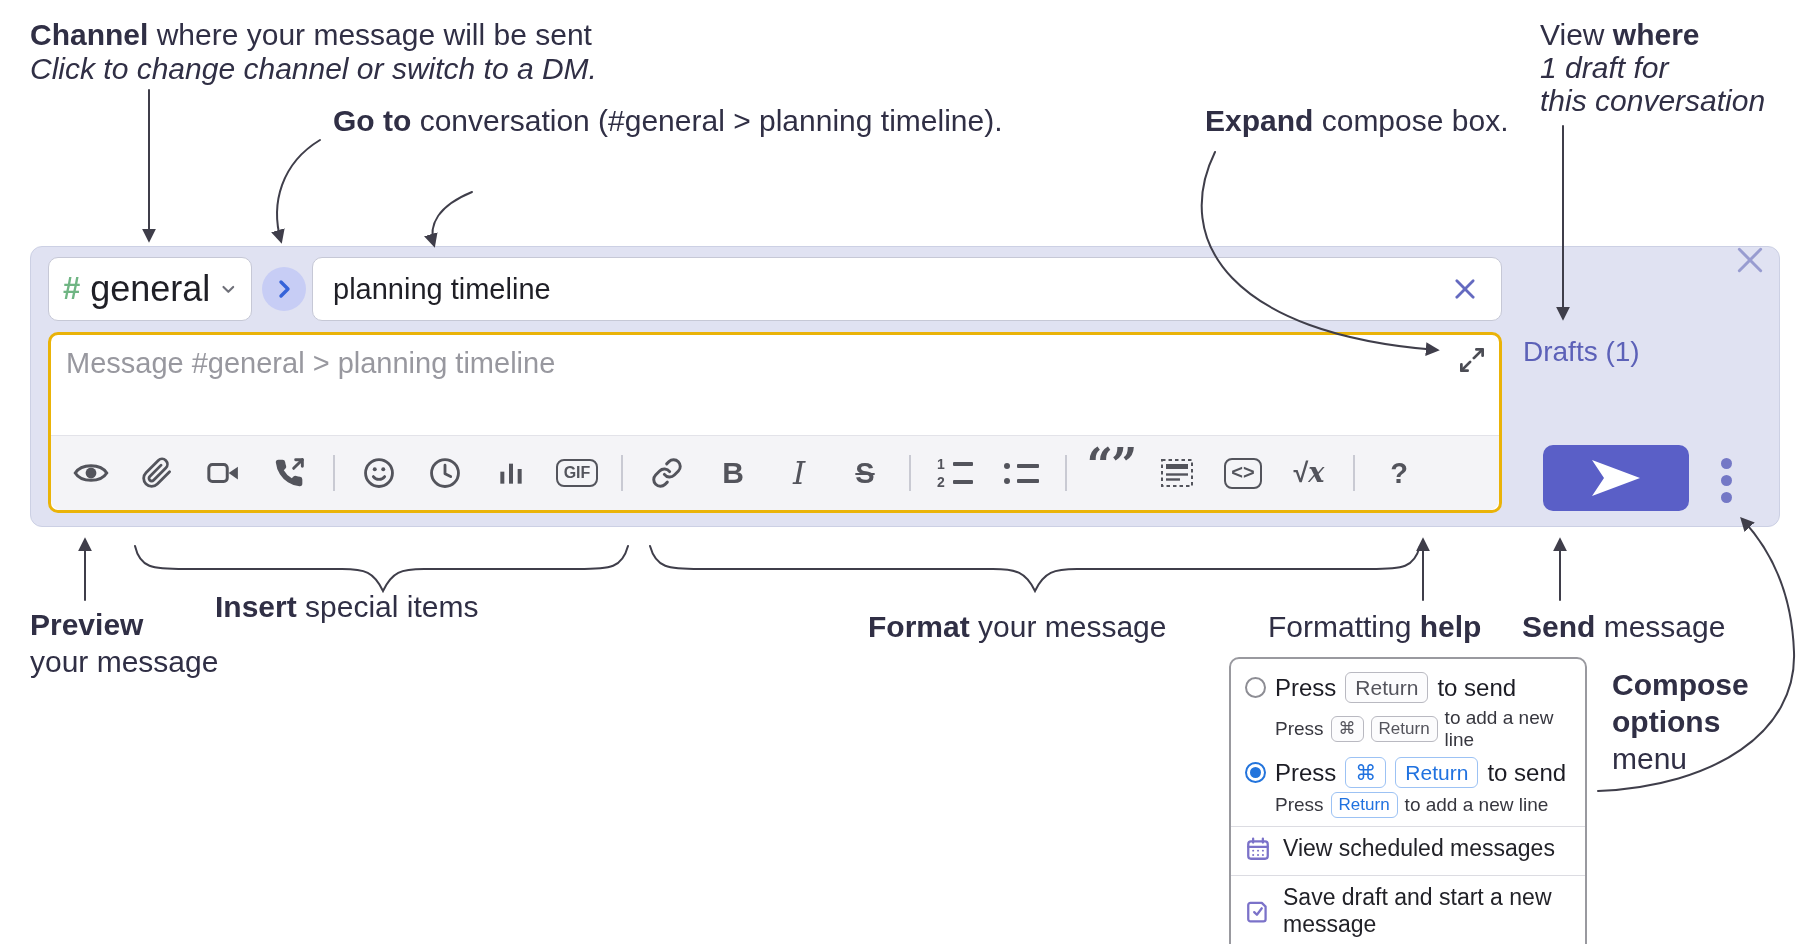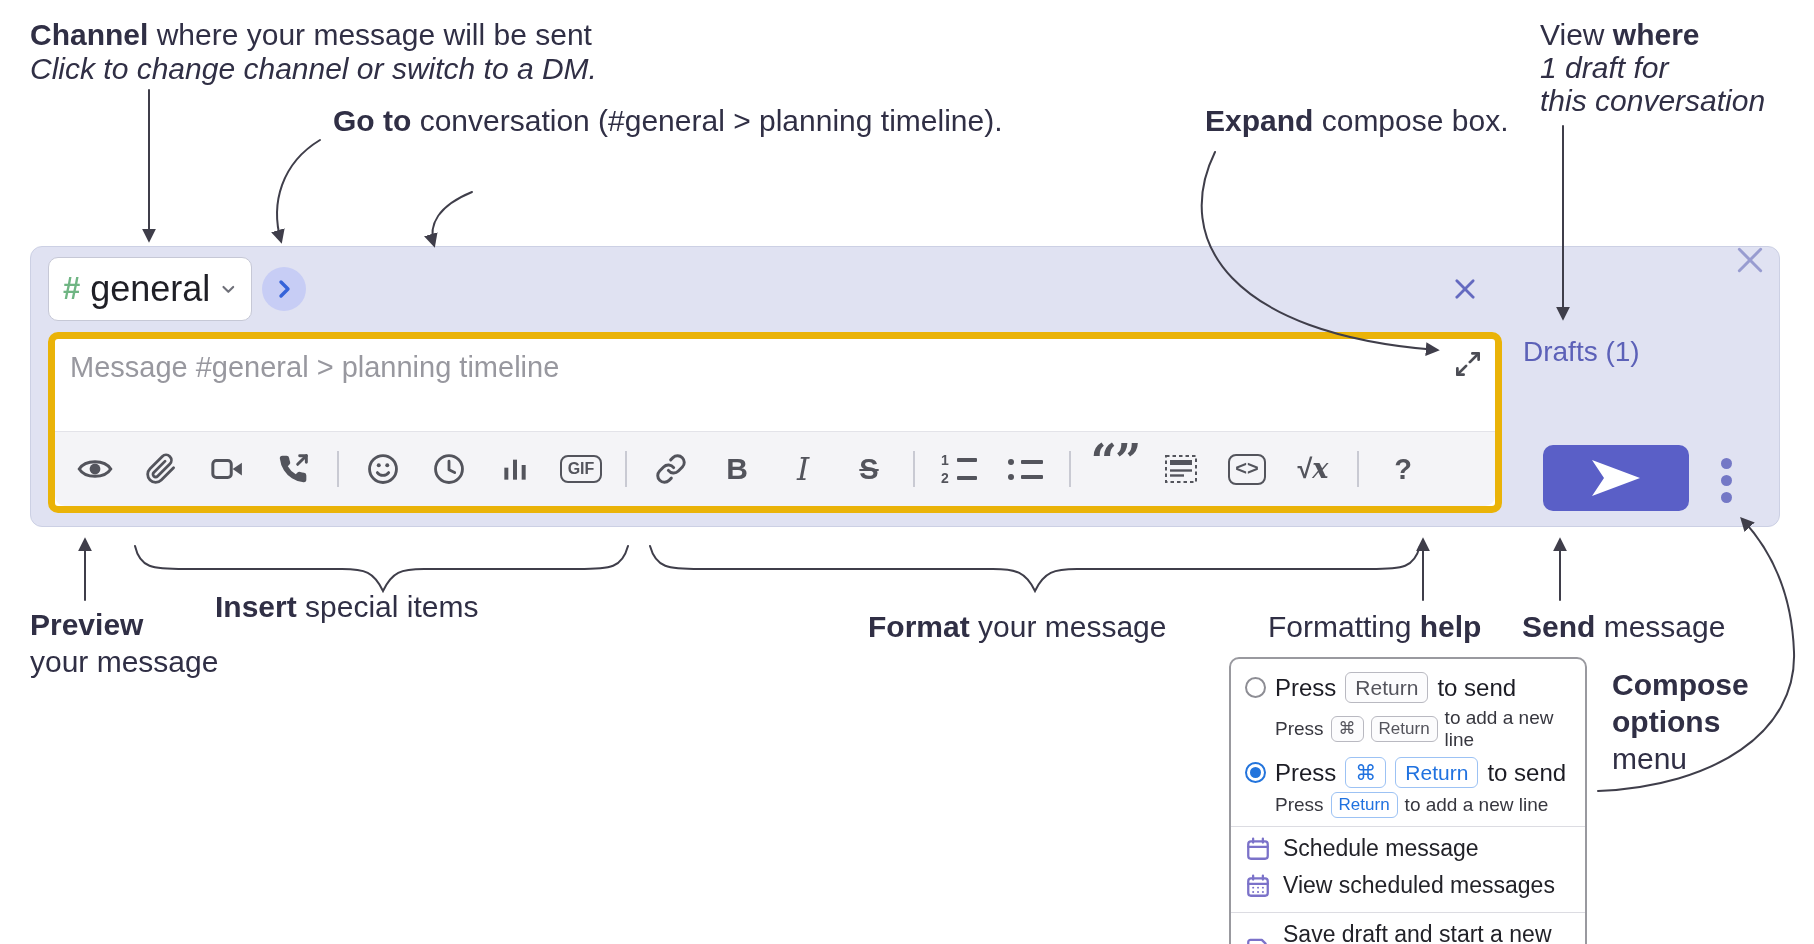--- a/index.html
+++ b/index.html
@@ -31,21 +31,21 @@
   #channel-hash{color:#6fb583;font-size:31px;font-weight:bold;}
   #channel-name{font-size:36px;color:#1f1f26;flex:1;}
   #goto-btn{position:absolute;left:262px;top:267px;width:44px;height:44px;border-radius:50%;
     background:#c7cdf5;display:flex;align-items:center;justify-content:center;}
   #topic-input{position:absolute;left:312px;top:257px;width:1190px;height:64px;background:#fff;
     border:1px solid #c6c8d6;border-radius:10px;box-sizing:border-box;display:flex;align-items:center;
     padding:0 54px 0 20px;font-size:29px;color:#1f1f26;}
   #topic-clear{position:absolute;left:1448px;top:272px;width:34px;height:34px;display:flex;
     align-items:center;justify-content:center;color:#646ac0;}
   #message-box{position:absolute;left:48px;top:332px;width:1454px;height:181px;background:#fff;
-    border:7px solid #eab308;border-radius:10px;box-sizing:border-box;}
+    border:3px solid #eab308;border-radius:10px;box-sizing:border-box;}
   #msg-placeholder{position:absolute;left:15px;top:12px;font-size:29px;color:#98989f;}
   #expand-btn{position:absolute;right:12px;top:10px;width:30px;height:30px;color:#4c4d55;}
   #toolbar{position:absolute;left:0;bottom:0;width:100%;height:75px;background:#f4f4f7;
     border-top:1px solid #e3e3e9;border-radius:0 0 10px 10px;box-sizing:border-box;
     display:flex;align-items:center;padding-left:18px;gap:22px;}
   .tb{width:44px;height:44px;display:flex;align-items:center;justify-content:center;
     color:#53545c;flex:none;cursor:pointer;}
   .tb-div{width:2px;height:36px;background:#c9cad3;flex:none;}
   .glyph-b{font-size:30px;font-weight:800;}
   .glyph-i{font-size:31px;font-style:italic;font-family:"DejaVu Serif","Liberation Serif",serif;}
@@ -154,20 +154,23 @@
         <polyline points="5 9 12 16 19 9"></polyline>
       </svg>
   </div>
 
   <div id="goto-btn">
     <svg width="24" height="24" viewBox="0 0 24 24" fill="none" stroke="#3563d9" stroke-width="3.4" stroke-linecap="round" stroke-linejoin="round">
         <polyline points="9 5 16 12 9 19"></polyline>
       </svg>
   </div>
 
+  <div id="topic-input">
+    <span>planning timeline</span>
+  </div>
   <div id="topic-clear">
     <svg width="28" height="28" viewBox="0 0 24 24" fill="none" stroke="#646ac0" stroke-width="2.4" stroke-linecap="round">
         <line x1="5" y1="5" x2="19" y2="19"></line>
         <line x1="19" y1="5" x2="5" y2="19"></line>
       </svg>
   </div>
 
   <div id="message-box">
     <div id="msg-placeholder">Message #general &gt; planning timeline</div>
     <div id="expand-btn">
@@ -329,29 +332,20 @@
       <kbd class="blue">⌘</kbd>
       <kbd class="blue">Return</kbd>
       <span>to send</span>
     </div>
     <div class="opt-sub">
       <span>Press</span>
       <kbd class="small blue">Return</kbd>
       <span>to add a new line</span>
     </div>
     <div class="pdiv"></div>
-    <div class="mitem">
-      <svg width="26" height="26" viewBox="0 0 24 24" fill="none" stroke="#7b72c9" stroke-width="2.1" stroke-linecap="round" stroke-linejoin="round">
-          <rect x="3" y="5" width="18" height="16" rx="2.5"></rect>
-          <line x1="3" y1="10" x2="21" y2="10"></line>
-          <line x1="7.5" y1="2.5" x2="7.5" y2="6"></line>
-          <line x1="16.5" y1="2.5" x2="16.5" y2="6"></line>
-        </svg>
-      <span>Schedule message</span>
-    </div>
     <div class="mitem">
       <svg width="26" height="26" viewBox="0 0 24 24" fill="none" stroke="#7b72c9" stroke-width="2.1" stroke-linecap="round" stroke-linejoin="round">
           <rect x="3" y="5" width="18" height="16" rx="2.5"></rect>
           <line x1="3" y1="10" x2="21" y2="10"></line>
           <line x1="7.5" y1="2.5" x2="7.5" y2="6"></line>
           <line x1="16.5" y1="2.5" x2="16.5" y2="6"></line>
           <g stroke-width="1.8">
             <line x1="7.5" y1="13.5" x2="7.6" y2="13.5"></line>
             <line x1="12" y1="13.5" x2="12.1" y2="13.5"></line>
             <line x1="16.5" y1="13.5" x2="16.6" y2="13.5"></line>

